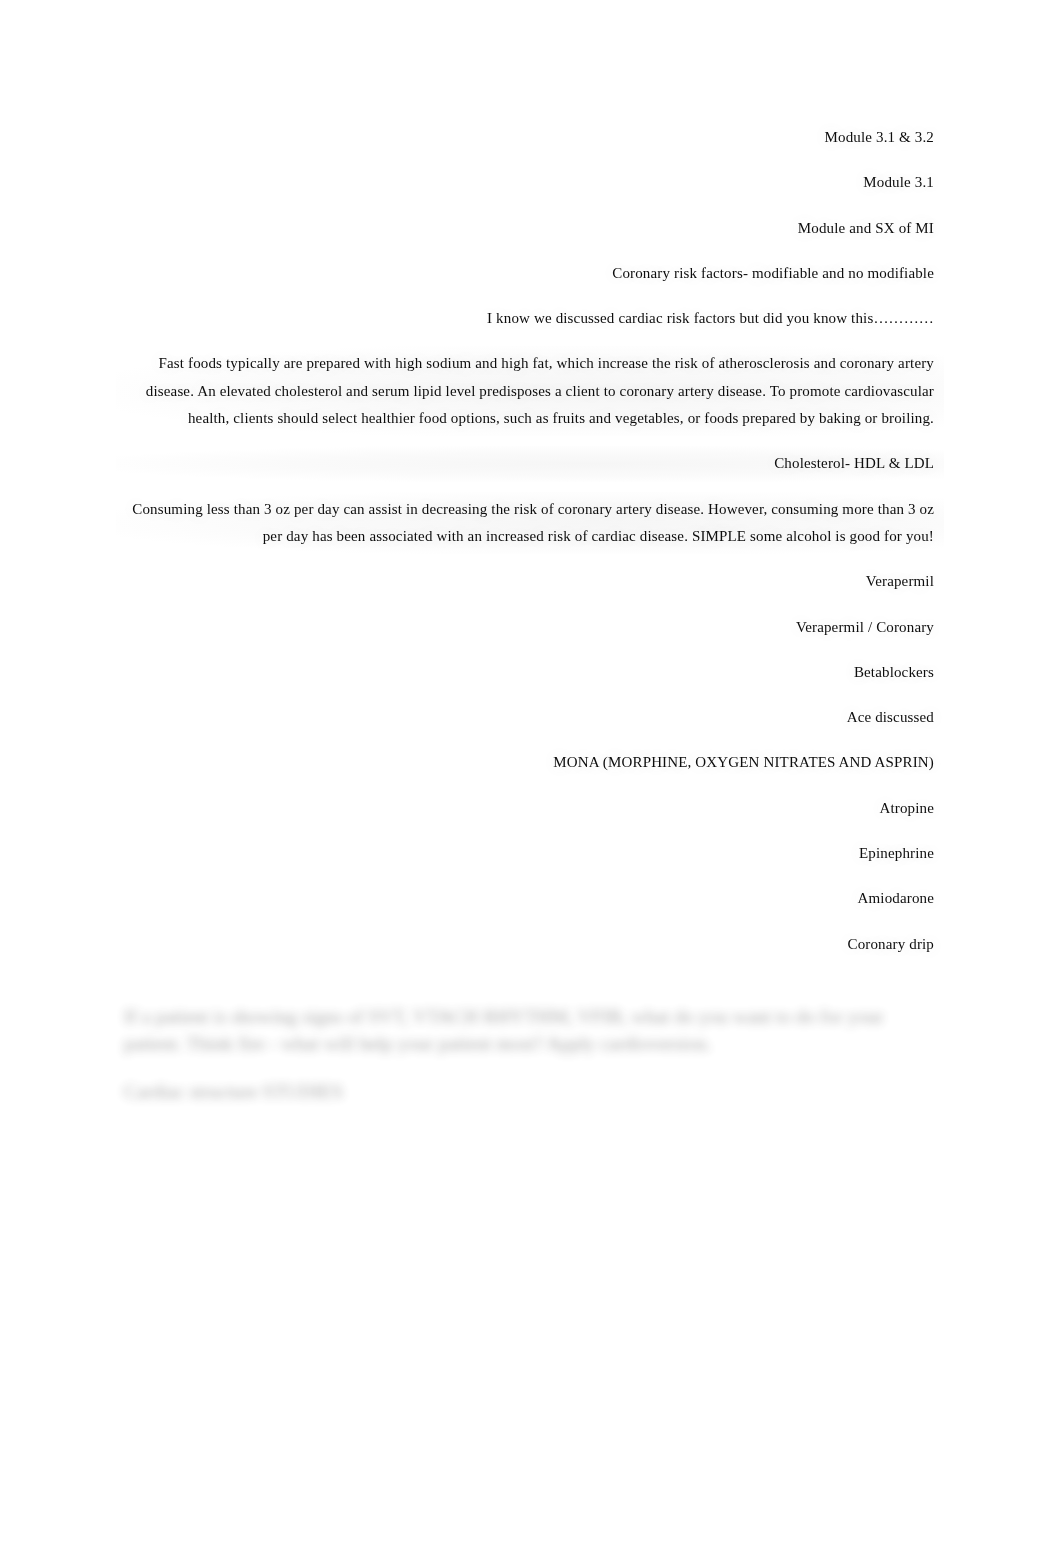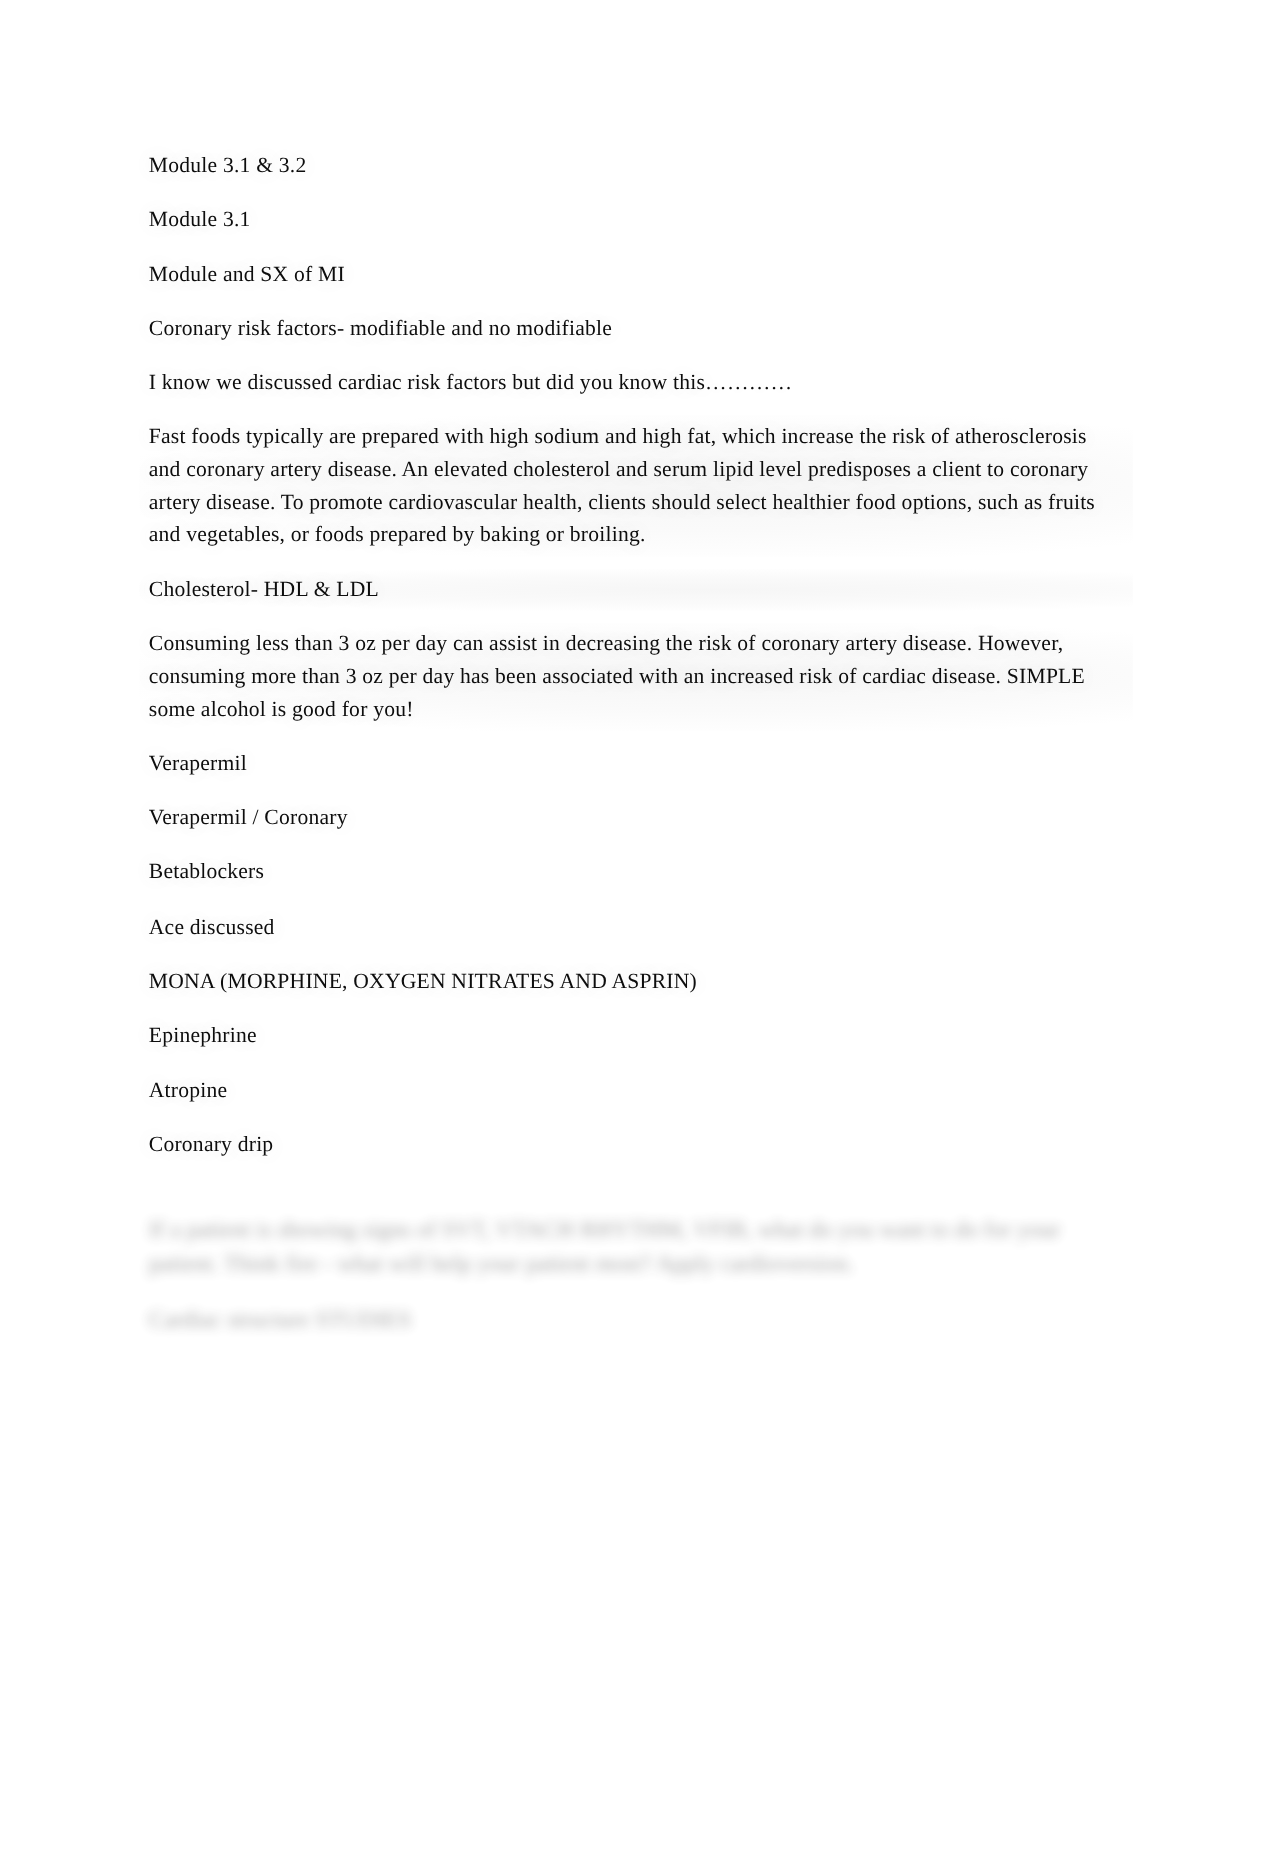--- a/index.html
+++ b/index.html
@@ -27,25 +27,25 @@
   }
 
   #content {
     position: absolute;
     left: 124px;
     top: 124px;
     width: 810px;
   }
 
   .para {
-    font-size: 18px;
+    font-size: 15px;
     line-height: 27.3px;
     margin: 0 0 18px 0;
     letter-spacing: 0.01em;
-    text-align: left;
+    text-align: right;
     color: #0d0d0d;
     
     text-shadow: 0 0 14px rgba(120,120,120,0.16);
   }
 
   .para.bold {
     font-weight: normal;
   }
 
   
@@ -106,22 +106,23 @@
     <p class="para washed"><span>Cholesterol- HDL &amp; LDL</span></p>
 
     <p class="para washed"><span>Consuming less than 3 oz per day can assist in decreasing the risk of coronary artery disease. However, consuming more than 3 oz per day has been associated with an increased risk of cardiac disease. SIMPLE some alcohol is good for you!</span></p>
 
     <p class="para bold">Verapermil</p>
 
     <p class="para">Verapermil / Coronary</p>
     <p class="para">Betablockers</p>
     <p class="para">Ace discussed</p>
     <p class="para">MONA (MORPHINE, OXYGEN NITRATES AND ASPRIN)</p>
+    <p class="para">Atropine</p>
     <p class="para">Epinephrine</p>
-    <p class="para">Atropine</p>
+    <p class="para">Amiodarone</p>
     <p class="para">Coronary drip</p>
 
     <div class="spacer-lg"></div>
 
     <p class="redacted">If a patient is showing signs of SVT, VTACH RHYTHM, VFIB, what do you want to do for your patient. Think fire - what will help your patient most? Apply cardioversion.</p>
 
     <p class="redacted single">Cardiac structure STUDIES</p>
 
   </div>
 </div>

